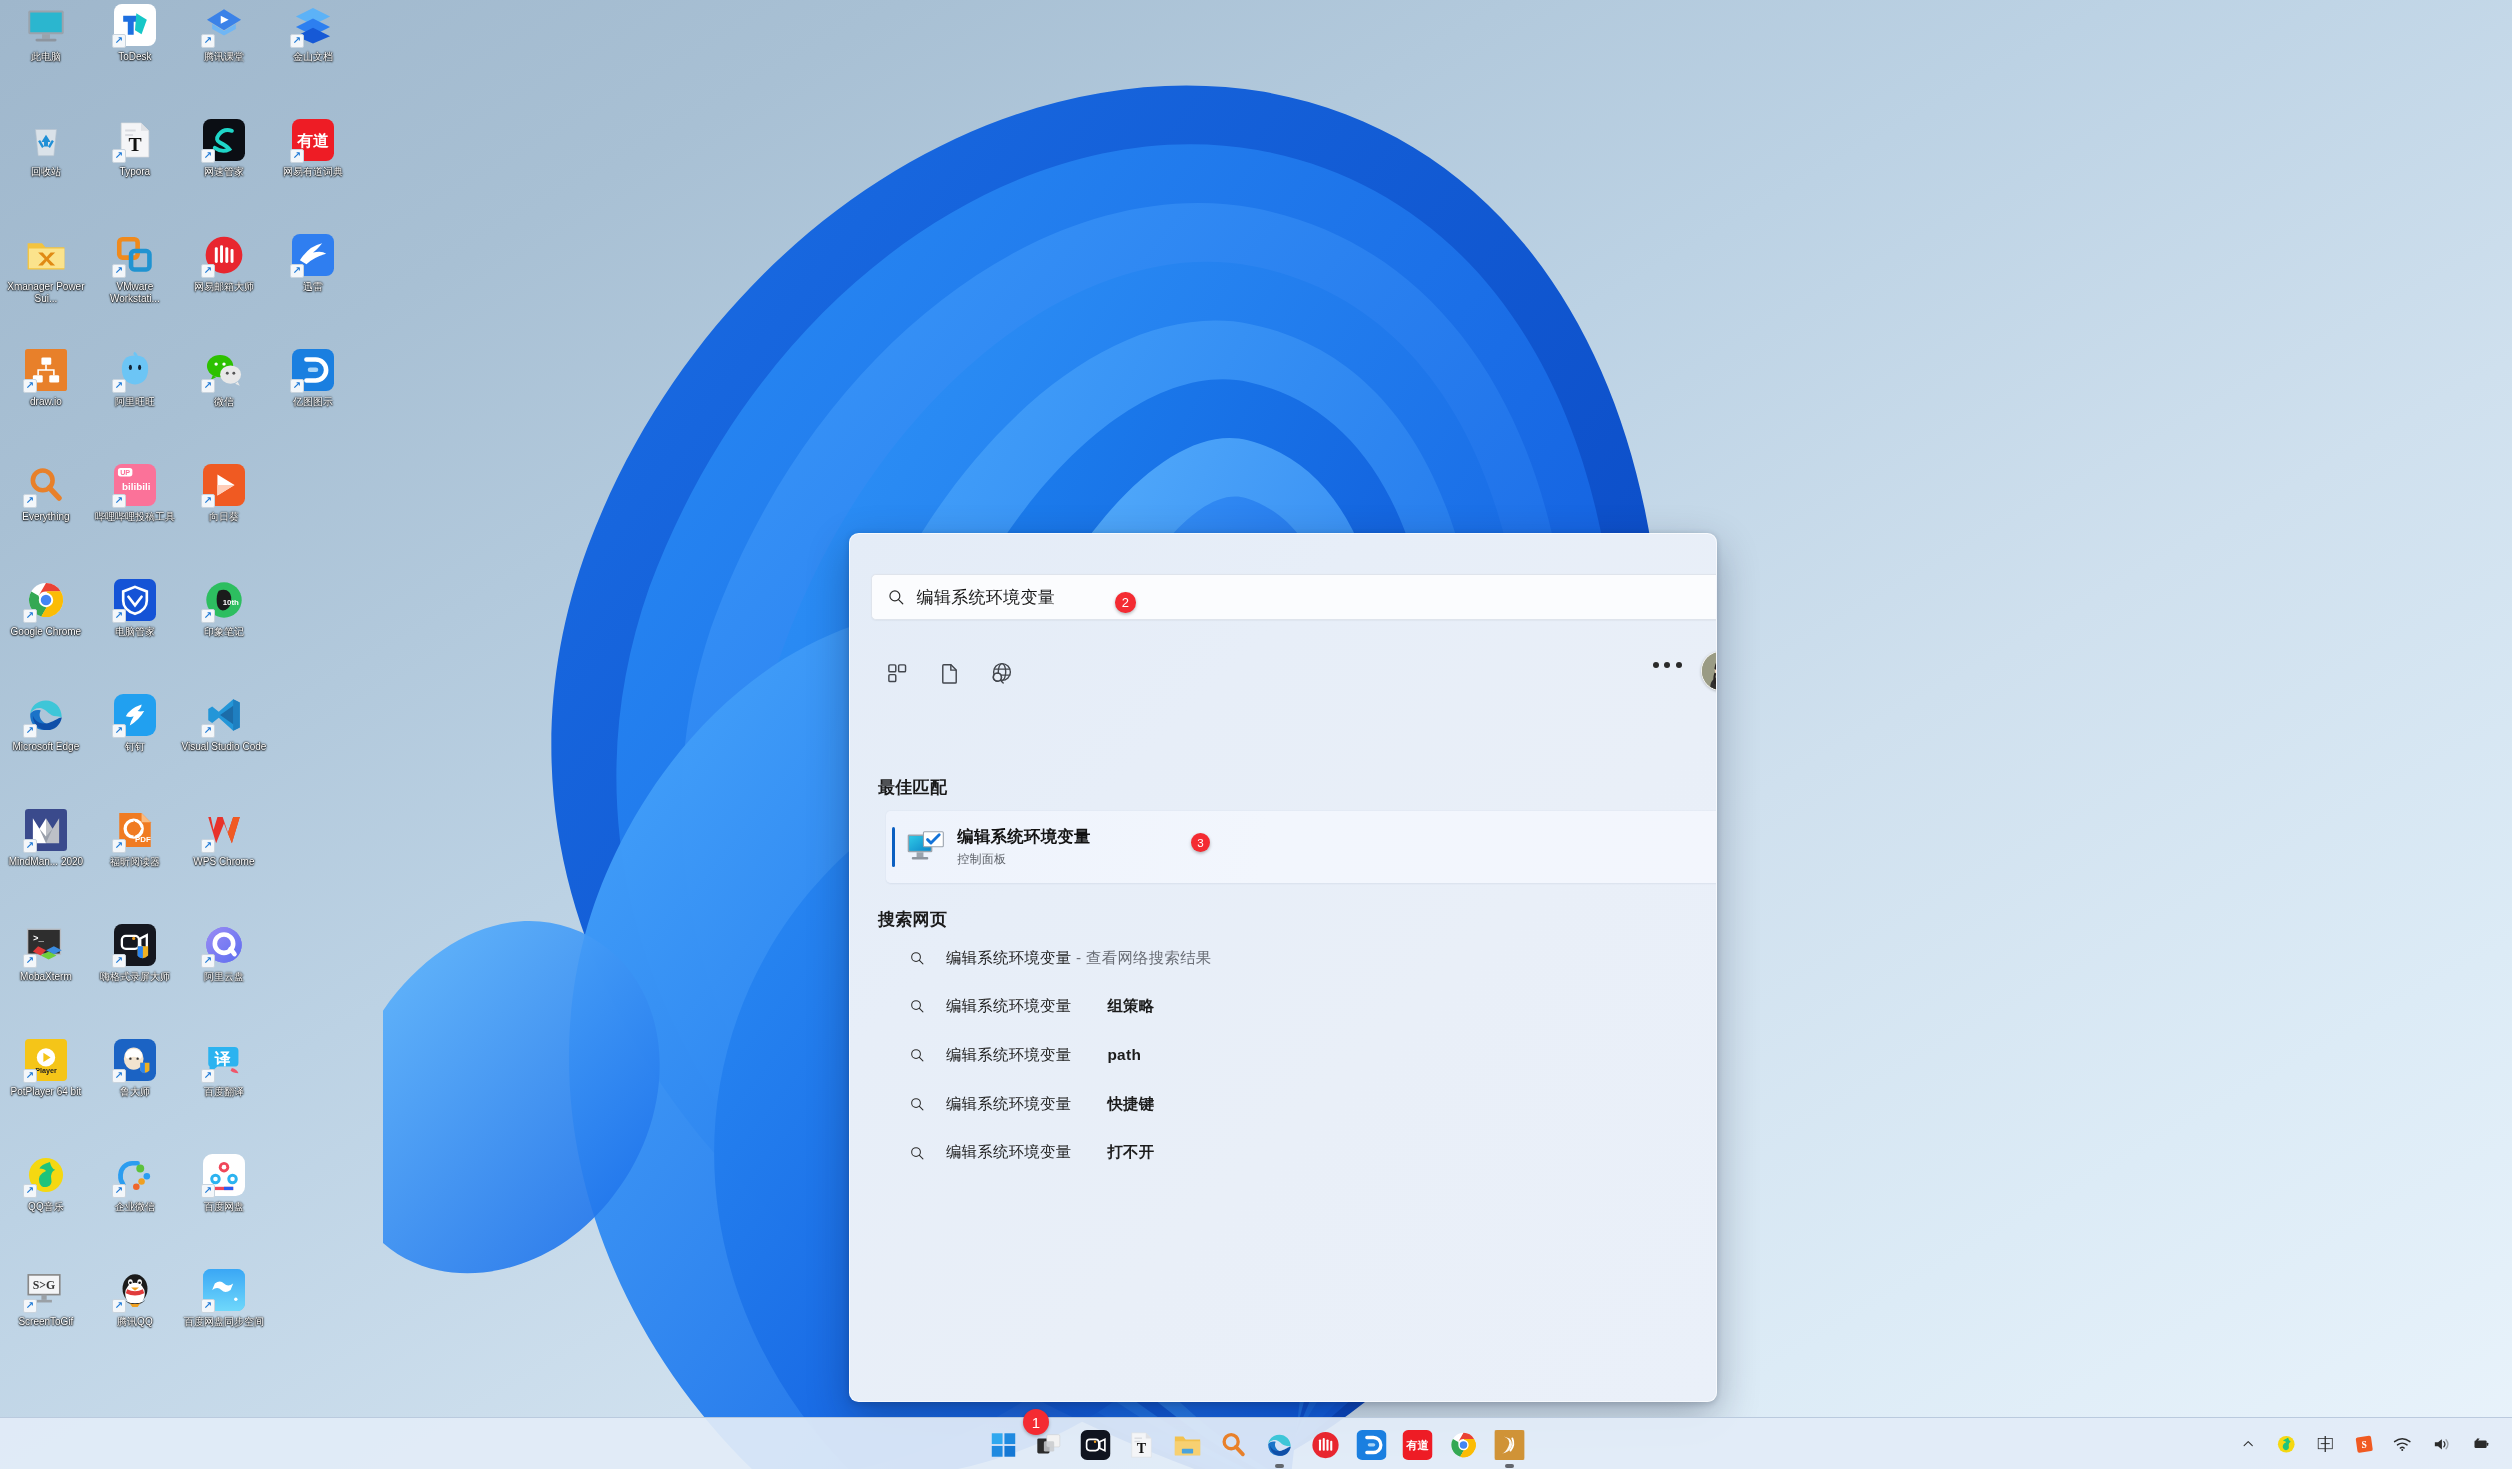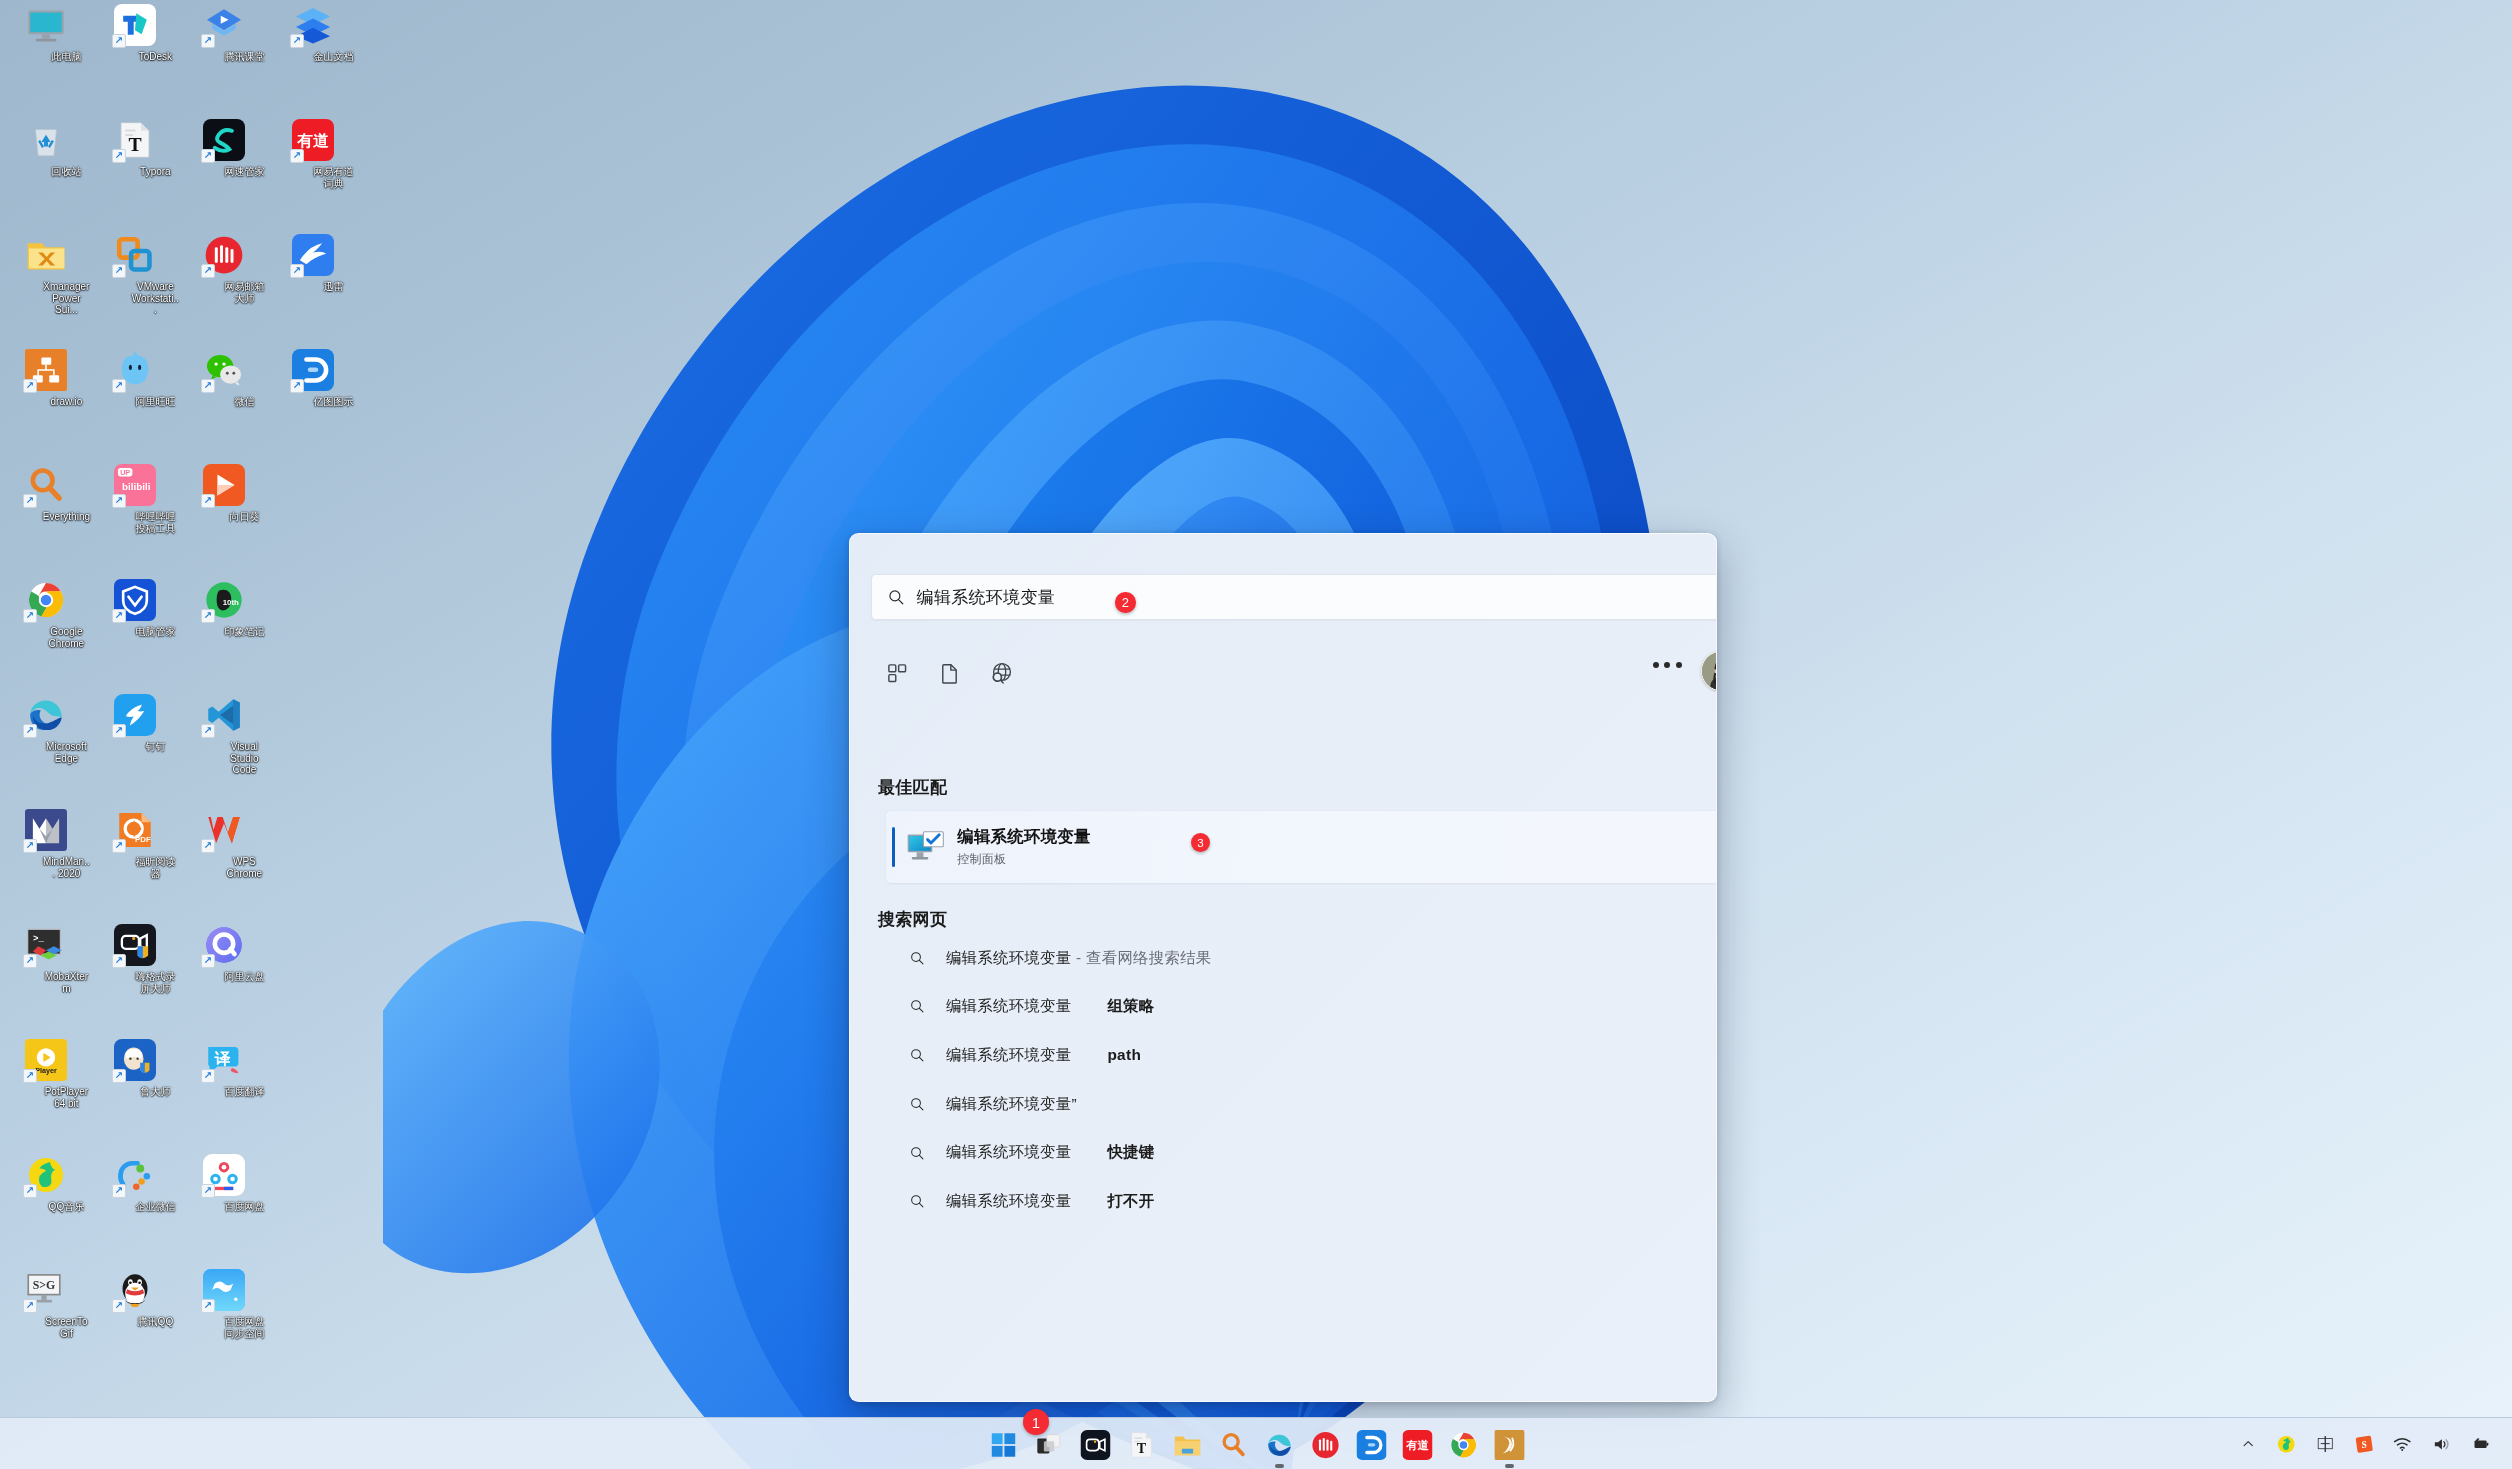--- a/index.html
+++ b/index.html
@@ -54,21 +54,20 @@
     display: flex; align-items: center; justify-content: center;
     font-size: 10.2px; color: #1f7ad6; font-weight: bold;
     line-height: 1;
   }
   .dicon .dlabel {
     font-size: 10px; color: #ffffff;
     text-align: center; line-height: 1.18;
     max-width: 85px;
     text-shadow: 0 0 2px rgba(0,0,0,.85), 0 0.7px 1.4px rgba(0,0,0,.75), 0.7px 0 1.4px rgba(0,0,0,.5), -0.7px 0 1.4px rgba(0,0,0,.5);
     word-break: break-word;
-    margin-left: 41px;
   }
 
   
   #search-panel {
     position: absolute;
     left: 849px; top: 533px;
     width: 868px; height: 869px;
     border-radius: 9.6px;
     background: linear-gradient(135deg, #e4ecf7 0%, #e7eef8 30%, #e9eff8 60%, #eaf0f9 100%);
     box-shadow: 0 15px 41px rgba(10,20,45,.30), 0 1.4px 6.8px rgba(10,20,45,.18);
@@ -862,29 +861,20 @@
         </span>
         <span class="wtext"><span>编辑系统环境变量</span><b>path</b></span>
       </div>
       <div class="web-item">
         <span class="wmag">
           <svg width="16.4" height="16.4" viewBox="0 0 24 24" fill="none" stroke="#2b2b2b" stroke-width="1.5">
             <circle cx="10.3" cy="10.3" r="6.4"></circle>
             <line x1="14.9" y1="14.9" x2="20.4" y2="20.4" stroke-linecap="round"></line>
           </svg>
         </span>
-        <span class="wtext"><span>编辑系统环境变量”</span></span>
-      </div>
-      <div class="web-item">
-        <span class="wmag">
-          <svg width="16.4" height="16.4" viewBox="0 0 24 24" fill="none" stroke="#2b2b2b" stroke-width="1.5">
-            <circle cx="10.3" cy="10.3" r="6.4"></circle>
-            <line x1="14.9" y1="14.9" x2="20.4" y2="20.4" stroke-linecap="round"></line>
-          </svg>
-        </span>
         <span class="wtext"><span>编辑系统环境变量</span><b>快捷键</b></span>
       </div>
       <div class="web-item">
         <span class="wmag">
           <svg width="16.4" height="16.4" viewBox="0 0 24 24" fill="none" stroke="#2b2b2b" stroke-width="1.5">
             <circle cx="10.3" cy="10.3" r="6.4"></circle>
             <line x1="14.9" y1="14.9" x2="20.4" y2="20.4" stroke-linecap="round"></line>
           </svg>
         </span>
         <span class="wtext"><span>编辑系统环境变量</span><b>打不开</b></span>

